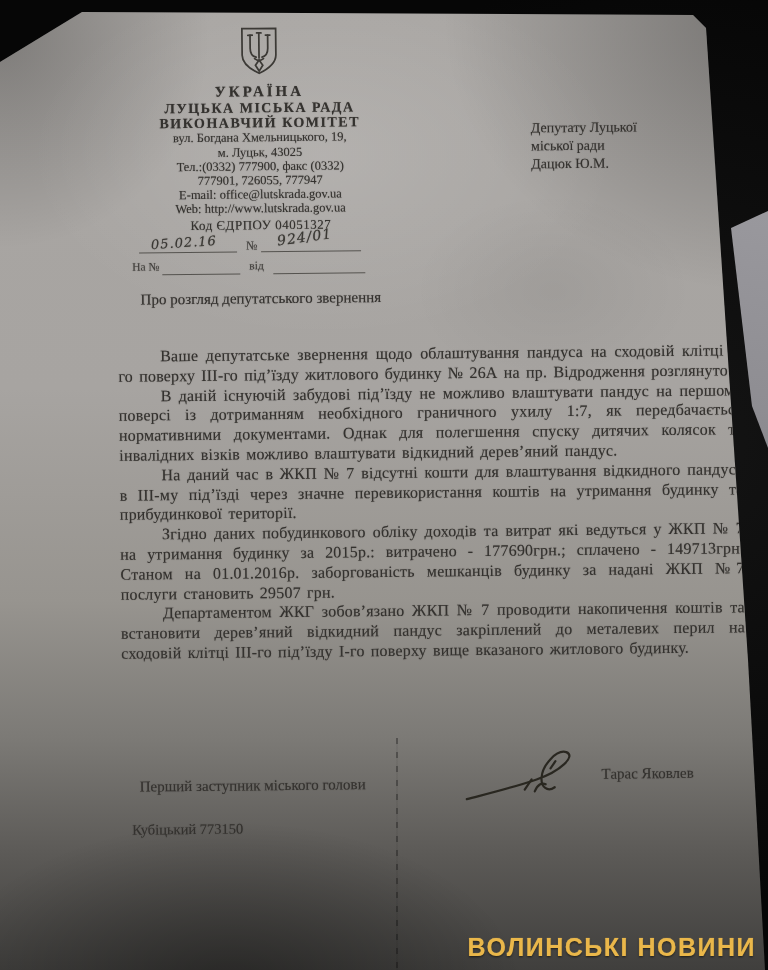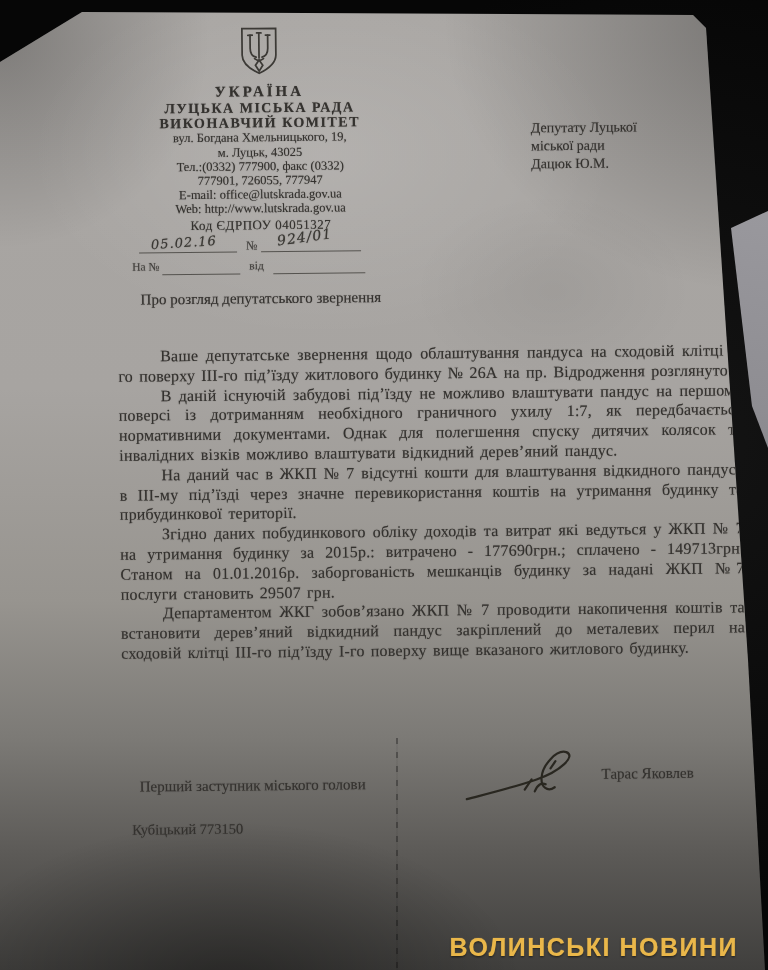--- a/index.html
+++ b/index.html
@@ -59,21 +59,21 @@
   .sig-scribble{position:absolute;left:458px;top:750px;}
   .executor{position:absolute;left:127px;top:819px;font-size:14.5px;}
 
   
   .crease{position:absolute;left:396px;top:738px;width:2px;height:232px;
     background:repeating-linear-gradient(180deg, rgba(10,10,10,.35) 0 6px, rgba(10,10,10,.05) 6px 14px);
     filter:blur(.6px);}
   .second-sheet{position:absolute;inset:0;pointer-events:none;
     clip-path:polygon(731px 228px, 768px 211px, 768px 448px, 752px 406px);
     background:linear-gradient(195deg,#a5a4a9 0%,#8e8d92 35%,#636267 70%,#3b3a3e 100%);}
-  .watermark{position:absolute;right:30px;bottom:8px;
+  .watermark{position:absolute;right:12px;bottom:8px;
     font-family:"Liberation Sans", sans-serif;font-weight:bold;font-size:25px;
     color:#eab74a;letter-spacing:1.5px;
     text-shadow:0 1px 2px rgba(0,0,0,.7), 0 0 1px #f6d079;}
 </style>
 </head>
 <body>
 
 <div class="stage">
 
   <div class="paper">

